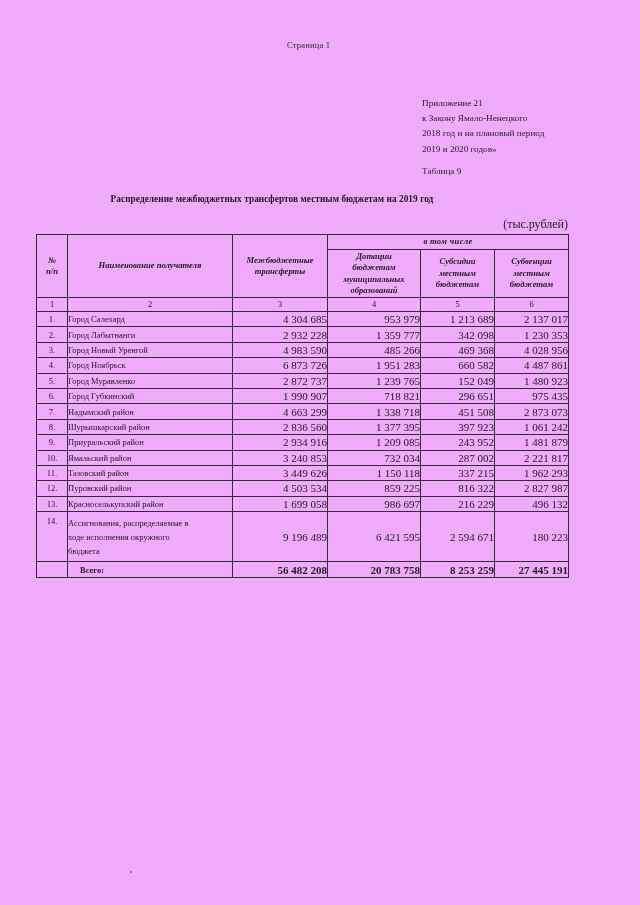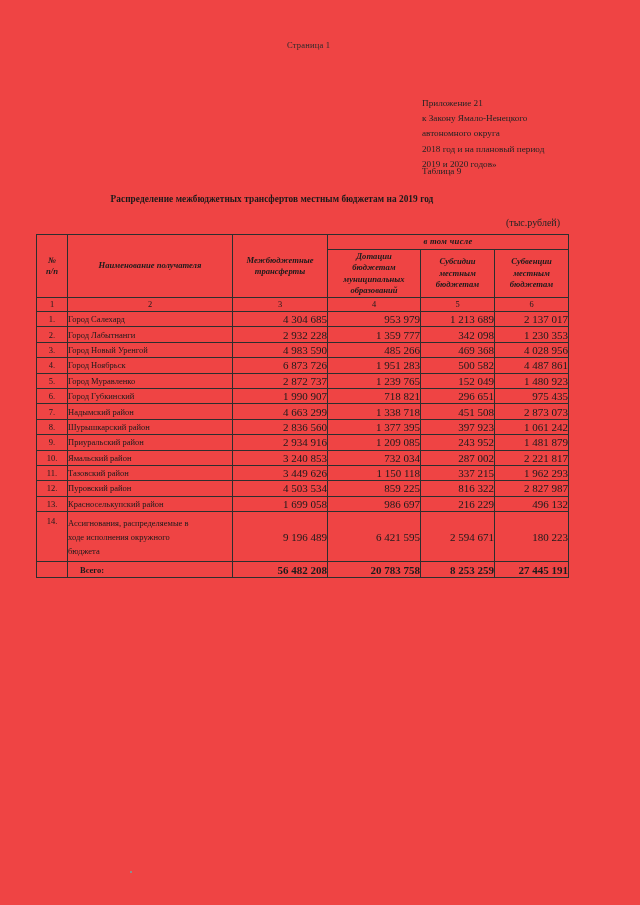--- a/index.html
+++ b/index.html
@@ -15,21 +15,21 @@
     font-family: "Liberation Serif", "DejaVu Serif", serif;
     color: #1a1a1a;
     overflow: hidden;
   }
 
   .page {
     position: absolute;
     inset: 0;
     width: 640px;
     height: 905px;
-    background: #ef4444;
+    background: #f0abfc;
   }
 
   
   .page-label {
     position: absolute;
     left: 287px;
     top: 40px;
     font-size: 8.5px;
     letter-spacing: 0.2px;
     color: #2b2b2b;
@@ -62,23 +62,23 @@
     width: 544px;
     text-align: center;
     font-size: 9.3px;
     font-weight: bold;
     letter-spacing: 0.05px;
     color: #1a1a1a;
   }
 
   .units {
     position: absolute;
-    right: 80px;
+    right: 72px;
     top: 217px;
-    font-size: 10px;
+    font-size: 12px;
     color: #242424;
     font-family: Liberation Serif, serif;
   }
 
   
   .tbl-wrap {
     position: absolute;
     left: 36px;
     top: 234px;
     width: 532px;
@@ -165,21 +165,20 @@
 </head>
 <body>
 
 <div class="page">
 
   <div class="page-label">Страница 1</div>
 
   <div class="appendix-block">
     <div>Приложение 21</div>
     <div>к Закону Ямало-Ненецкого</div>
-    <div>автономного округа</div>
     <div>2018 год и на плановый период</div>
     <div>2019 и 2020 годов»</div>
   </div>
 
   <div class="table-label">Таблица 9</div>
 
   <div class="doc-title">Распределение межбюджетных трансфертов местным бюджетам на 2019 год</div>
 
   <div class="units">(тыс.рублей)</div>
 
@@ -256,21 +255,21 @@
           <td class="num">4 983 590</td>
           <td class="num">485 266</td>
           <td class="num">469 368</td>
           <td class="num">4 028 956</td>
         </tr>
         <tr>
           <td class="idx">4.</td>
           <td class="name">Город Ноябрьск</td>
           <td class="num">6 873 726</td>
           <td class="num">1 951 283</td>
-          <td class="num">500 582</td>
+          <td class="num">660 582</td>
           <td class="num">4 487 861</td>
         </tr>
         <tr>
           <td class="idx">5.</td>
           <td class="name">Город Муравленко</td>
           <td class="num">2 872 737</td>
           <td class="num">1 239 765</td>
           <td class="num">152 049</td>
           <td class="num">1 480 923</td>
         </tr>

